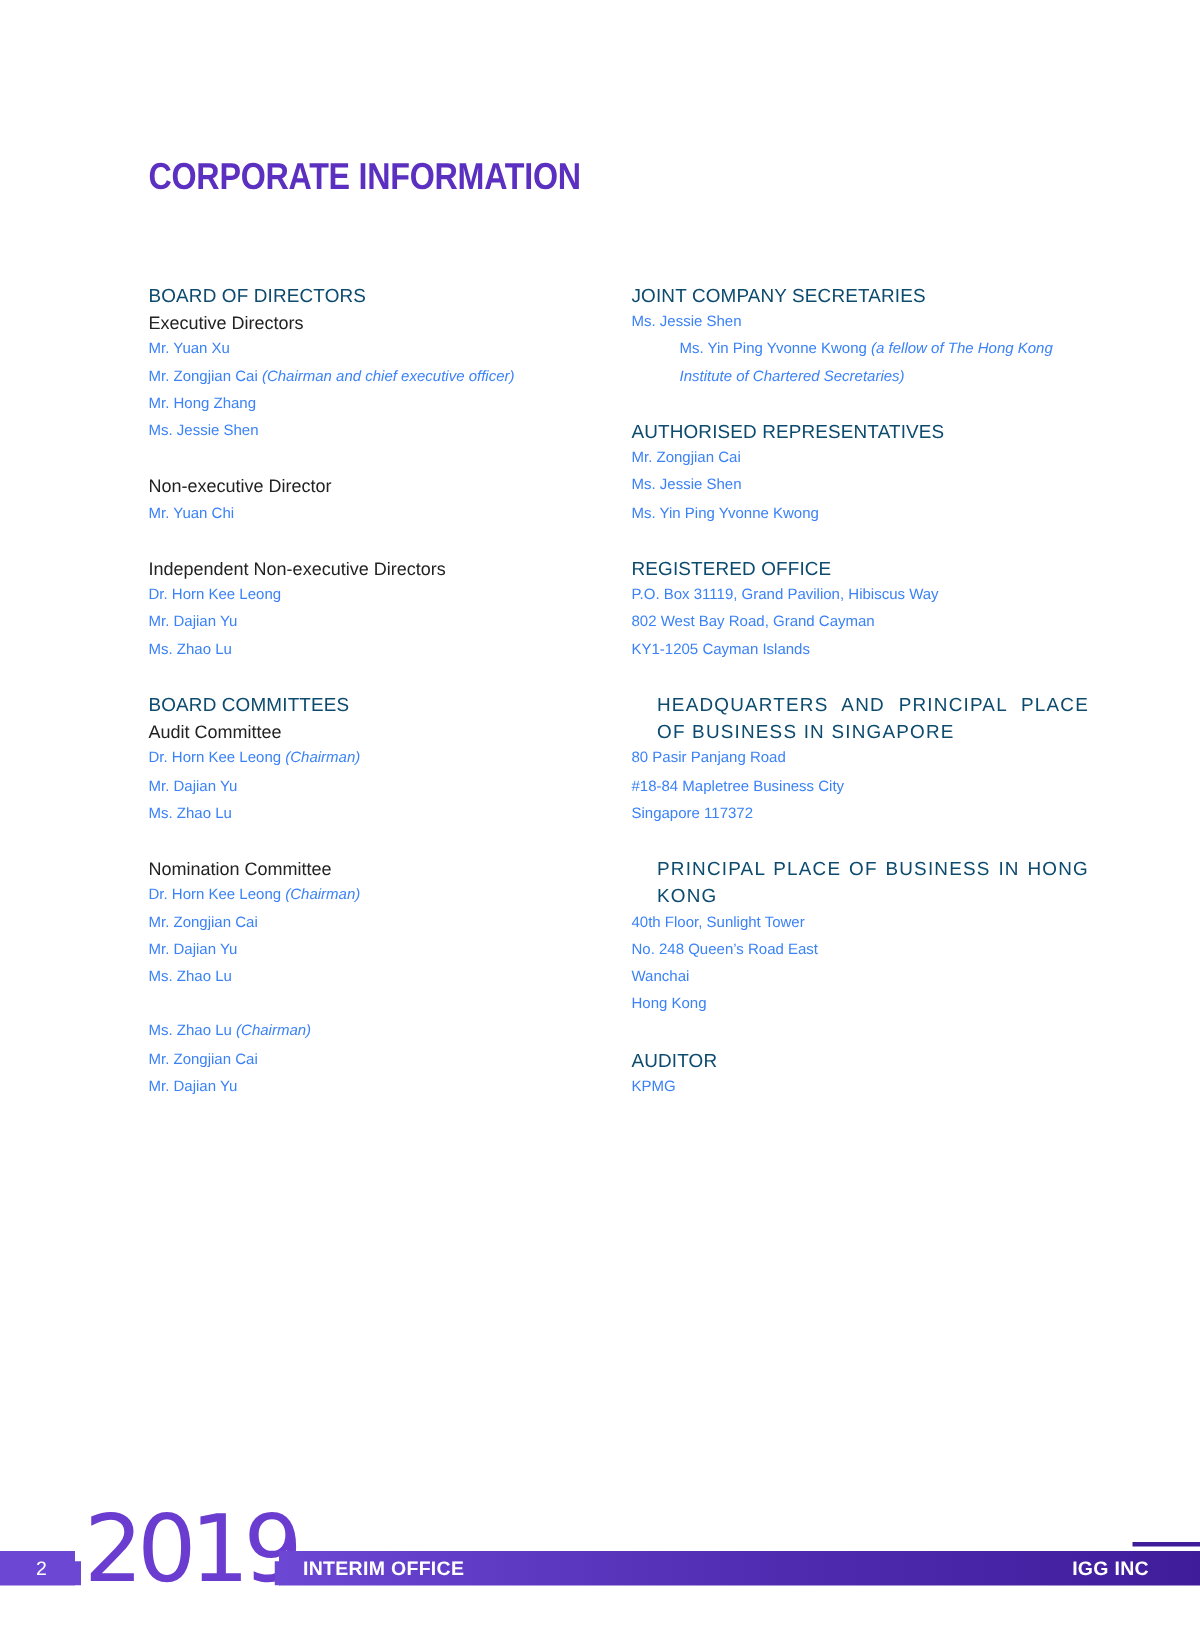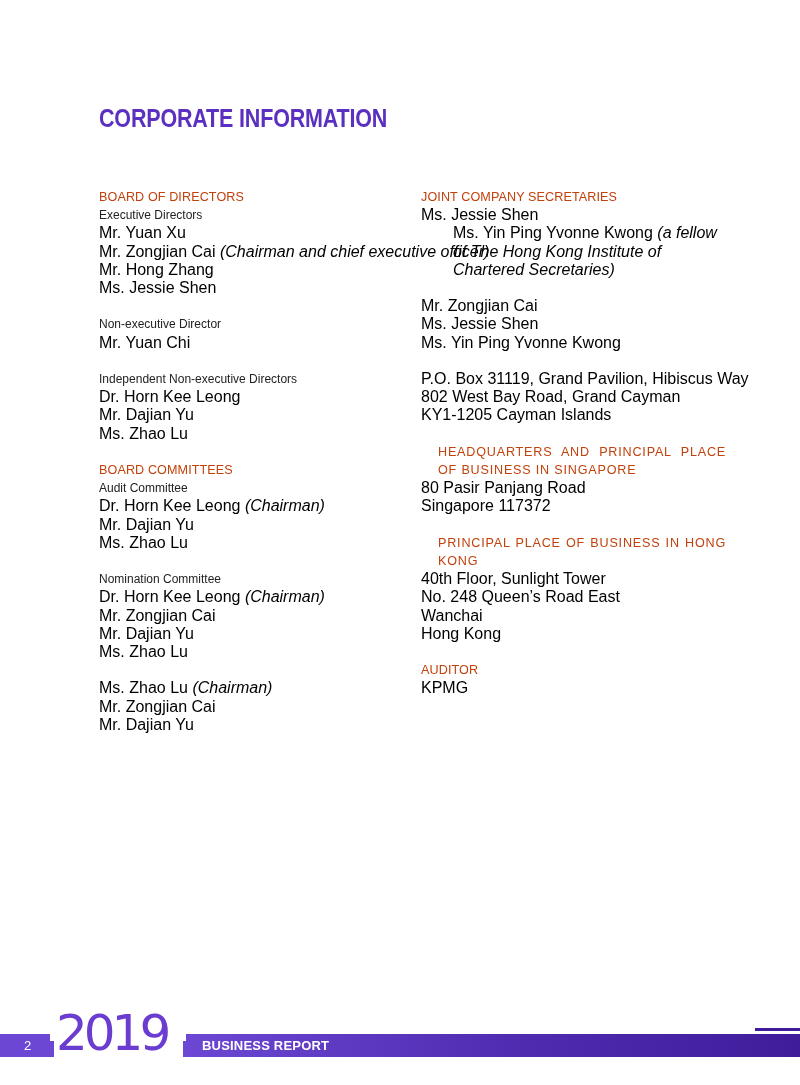--- a/index.html
+++ b/index.html
@@ -14,25 +14,25 @@
     font-family: "Liberation Sans", sans-serif;
     font-weight: bold; font-size: 25px; color: #5b2fbf;
     letter-spacing: -0.2px;
     transform: scaleX(0.86); transform-origin: left top;
     white-space: nowrap;
   }
   .col { position: absolute; top: 188px; }
   .col-left { left: 99px; width: 300px; }
   .col-right { left: 421px; width: 305px; }
   .line {
-    font-size: 16px; line-height: 18.2px; color: #000000;
+    font-size: 10px; line-height: 18.2px; color: #3b82f6;
     white-space: nowrap;
   }
   .heading {
-    font-size: 12.6px; line-height: 18.2px; color: #c2410c; font-weight: normal;
+    font-size: 12.6px; line-height: 18.2px; color: #0c4a6e; font-weight: normal;
     letter-spacing: 0.1px;
   }
   .heading.justified { text-align: justify; text-align-last: left; white-space: normal; letter-spacing: 0.8px; margin-left: 17px; }
   .subheading { font-size: 12px; line-height: 18.2px; color: #222; }
   .note { font-style: italic; }
   .wrap { white-space: normal; margin-left: 32px; }
   .gap { height: 18.2px; }
 
   
   .footer { position: absolute; left: 0; top: 1005px; width: 800px; height: 80px; }
@@ -43,39 +43,39 @@
   .bar-left-step {
     position: absolute; left: 50px; top: 29px; width: 4px; height: 23px;
     background: #6b47d3;
     clip-path: polygon(0 30%, 100% 30%, 100% 100%, 0 100%);
   }
   .page-number {
     position: absolute; left: 24px; top: 32px; color: #fff; font-size: 13px; line-height: 18px;
   }
   .year-logo {
     position: absolute; left: 56px; top: 3px;
-    font-family: "DejaVu Sans", sans-serif; font-size: 50px; line-height: 50px;
+    font-family: "DejaVu Sans", sans-serif; font-size: 62px; line-height: 50px;
     color: #6a3ccf; font-weight: normal; letter-spacing: -4px;
     -webkit-text-stroke: 0px;
   }
   .bar-right {
     position: absolute; left: 186px; top: 29px; width: 614px; height: 23px;
     background: linear-gradient(to right, #6b47d3 0%, #4f2bb0 55%, #3f1d9a 100%);
   }
   .bar-right-step {
     position: absolute; left: 183px; top: 29px; width: 4px; height: 23px;
     background: #6b47d3;
     clip-path: polygon(0 30%, 100% 30%, 100% 100%, 0 100%);
   }
   .report-label {
     position: absolute; left: 202px; top: 32px; color: #fff; font-weight: bold;
     font-size: 13px; line-height: 18px; letter-spacing: 0.2px;
   }
   .company-label {
-    position: absolute; right: 34px; top: 48px; color: #fff; font-weight: bold;
+    position: absolute; right: 34px; top: 32px; color: #fff; font-weight: bold;
     font-size: 13px; line-height: 18px; letter-spacing: 0.2px;
   }
   .accent-line {
     position: absolute; left: 755px; top: 23px; width: 45px; height: 3px;
     background: #3f1d9a;
   }
 </style>
 </head>
 <body>
 
@@ -118,32 +118,35 @@
   <div class="line">Mr. Zongjian Cai</div>
   <div class="line">Mr. Dajian Yu</div>
 </div>
 
 <div class="col col-right">
   <div class="line heading">JOINT COMPANY SECRETARIES</div>
   <div class="line">Ms. Jessie Shen</div>
   <div class="line wrap"><span>Ms. Yin Ping Yvonne Kwong</span> <span class="note">(a fellow of The Hong Kong Institute of Chartered Secretaries)</span></div>
   <div class="gap"></div>
 
+  <div class="line heading">AUTHORISED REPRESENTATIVES</div>
   <div class="line">Mr. Zongjian Cai</div>
   <div class="line">Ms. Jessie Shen</div>
   <div class="line">Ms. Yin Ping Yvonne Kwong</div>
   <div class="gap"></div>
 
+  <div class="line heading">REGISTERED OFFICE</div>
   <div class="line">P.O. Box 31119, Grand Pavilion, Hibiscus Way</div>
   <div class="line">802 West Bay Road, Grand Cayman</div>
   <div class="line">KY1-1205 Cayman Islands</div>
   <div class="gap"></div>
 
   <div class="line heading justified">HEADQUARTERS AND PRINCIPAL PLACE OF BUSINESS IN SINGAPORE</div>
   <div class="line">80 Pasir Panjang Road</div>
+  <div class="line">#18-84 Mapletree Business City</div>
   <div class="line">Singapore 117372</div>
   <div class="gap"></div>
 
   <div class="line heading justified">PRINCIPAL PLACE OF BUSINESS IN HONG KONG</div>
   <div class="line">40th Floor, Sunlight Tower</div>
   <div class="line">No. 248 Queen’s Road East</div>
   <div class="line">Wanchai</div>
   <div class="line">Hong Kong</div>
   <div class="gap"></div>
 
@@ -152,15 +155,15 @@
 </div>
 
 <div class="footer">
   <div class="accent-line"></div>
   <div class="bar-left"></div>
   <div class="bar-left-step"></div>
   <div class="page-number">2</div>
   <div class="year-logo">2019</div>
   <div class="bar-right-step"></div>
   <div class="bar-right"></div>
-  <div class="report-label">BUSINESS REPORT</div>
+  <div class="report-label">INTERIM OFFICE</div>
   <div class="company-label">IGG INC</div>
 </div>
 
 </body></html>

